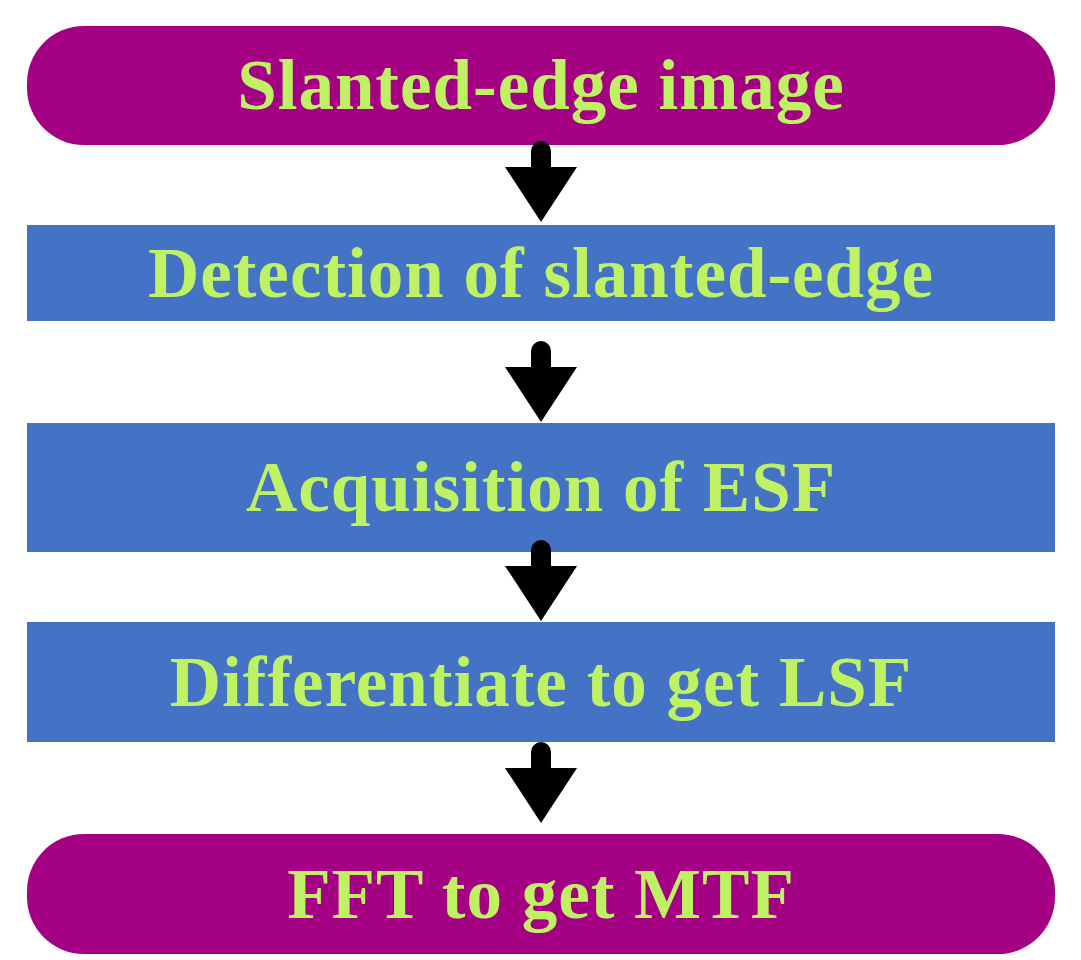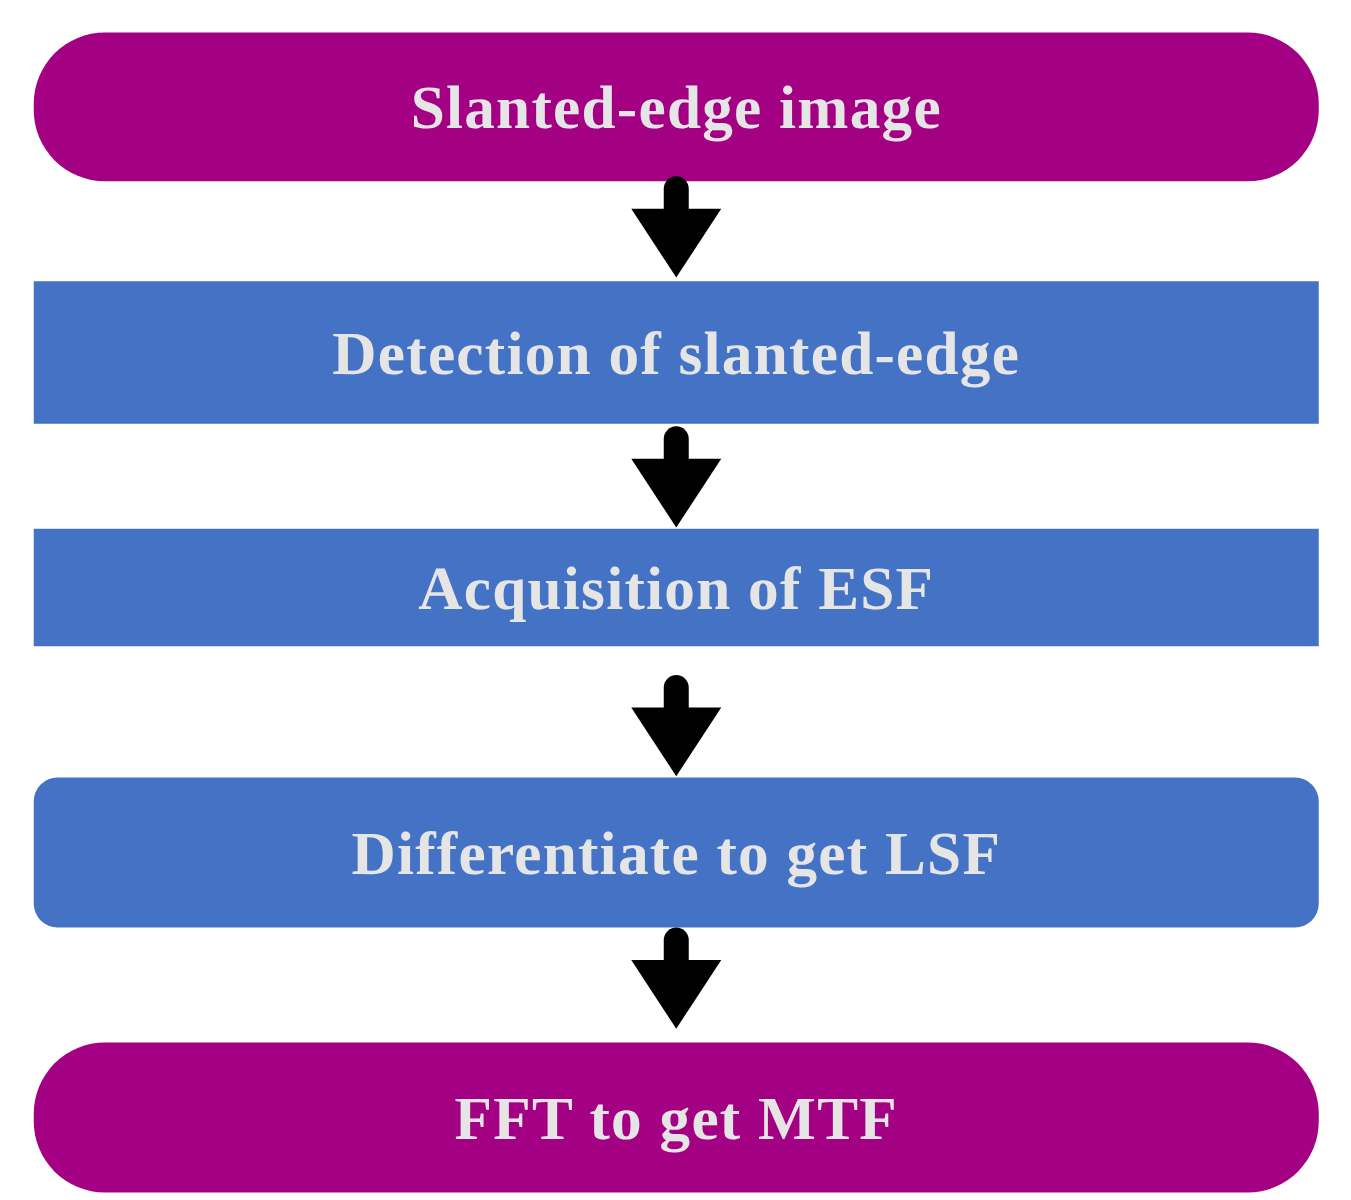--- a/index.html
+++ b/index.html
@@ -15,31 +15,31 @@
     overflow: hidden;
     font-family: "Liberation Serif", "DejaVu Serif", serif;
   }
   .node {
     position: absolute;
     left: 27px;
     width: 1028px;
     display: flex;
     align-items: center;
     justify-content: center;
-    color: #e5e5e5;
+    color: #bef264;
     font-weight: bold;
-    font-size: 49px;
+    font-size: 71px;
     letter-spacing: 1px;
     white-space: nowrap;
     line-height: 1;
   }
   .node.rounded { border-radius: 57px; }
   .n1 { top: 26px;  height: 119px; }
-  .n2 { top: 225px; height: 114px; }
-  .n3 { top: 423px; height: 94px; }
+  .n2 { top: 225px; height: 96px; }
+  .n3 { top: 423px; height: 129px; }
   .n4 { top: 622px; height: 120px; }
   .n5 { top: 822px; height: 120px; }
 
   .arrow {
     position: absolute;
     left: 50%;
     transform: translateX(-50%);
     width: 72px;
   }
   .a1 { top: 141px; }
@@ -87,21 +87,21 @@
 
   <div class="node n3" style="background: rgb(68, 114, 196);">
     <span>Acquisition of ESF</span>
   </div>
 
   <div class="arrow a3">
     <div class="stem"></div>
     <div class="head"></div>
   </div>
 
-  <div class="node n4" style="background: rgb(68, 114, 196); border-radius: 19px;">
+  <div class="node n4" style="background: rgb(68, 114, 196);">
     <span>Differentiate to get LSF</span>
   </div>
 
   <div class="arrow a4">
     <div class="stem"></div>
     <div class="head"></div>
   </div>
 
   <div class="node rounded n5" style="background: rgb(164, 0, 132); margin-top: 12px;">
     <span>FFT to get MTF</span>

